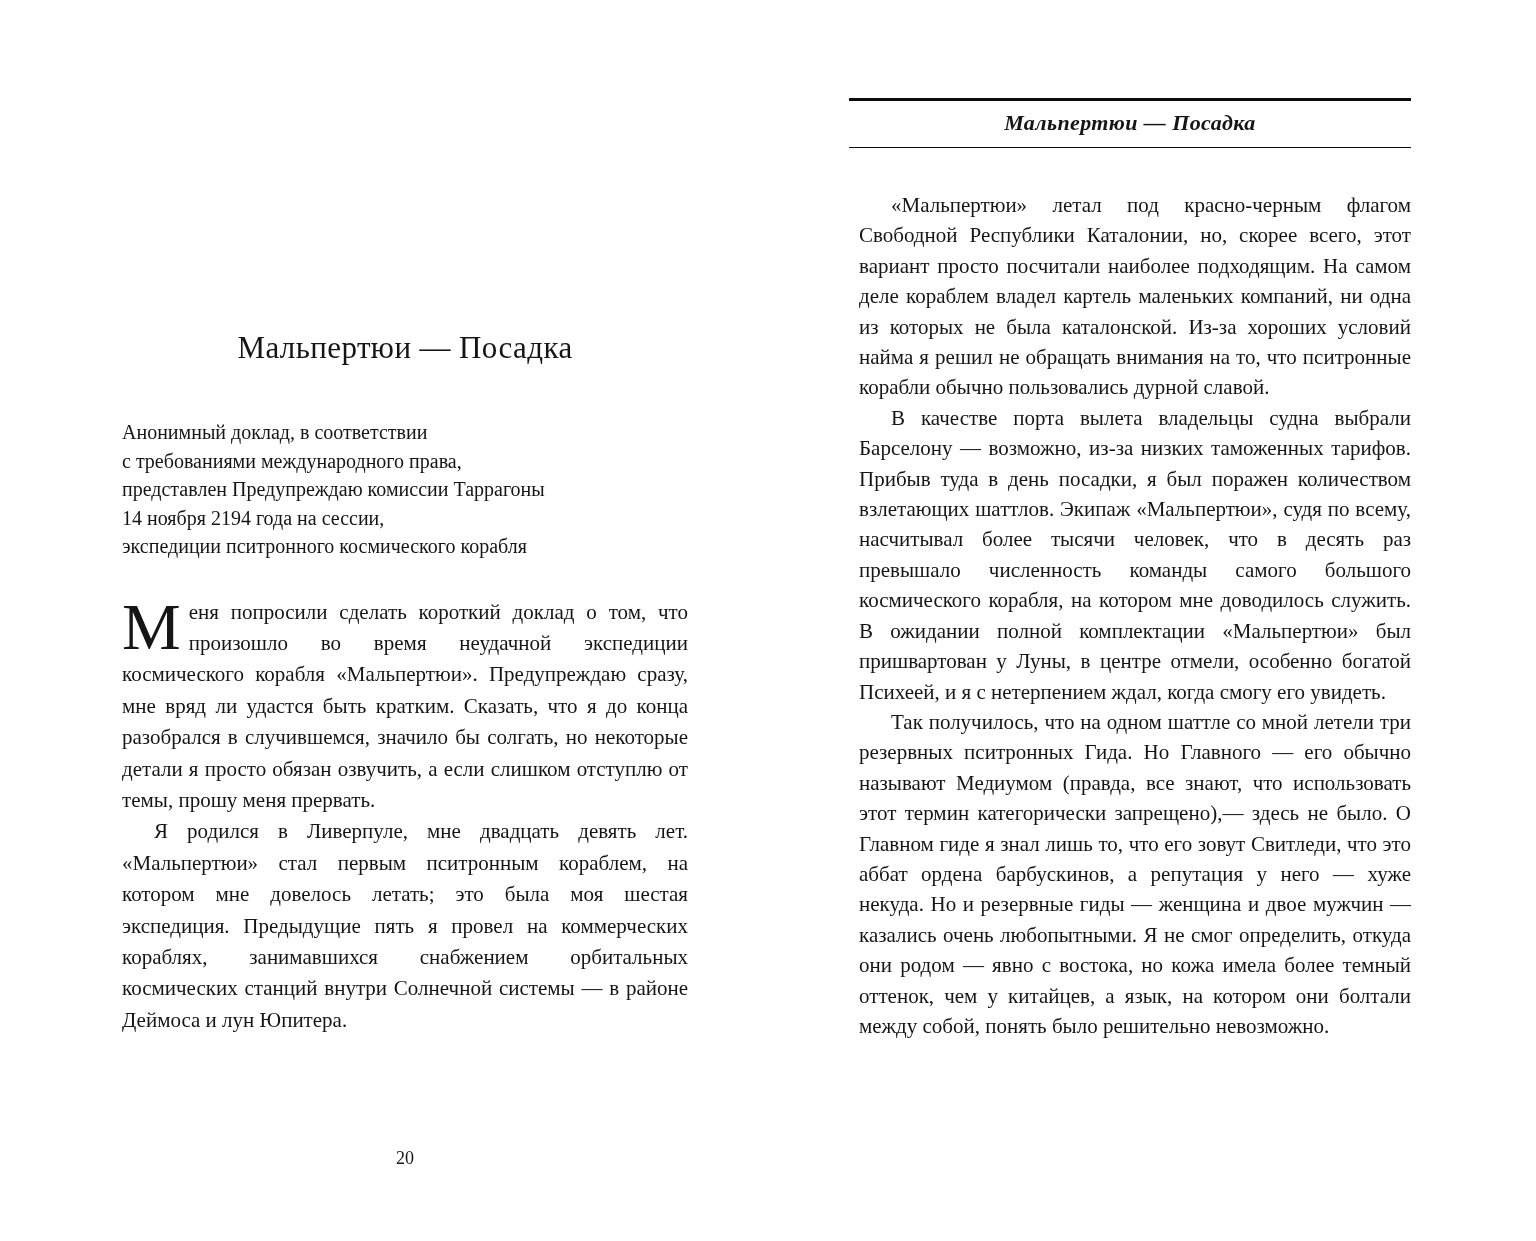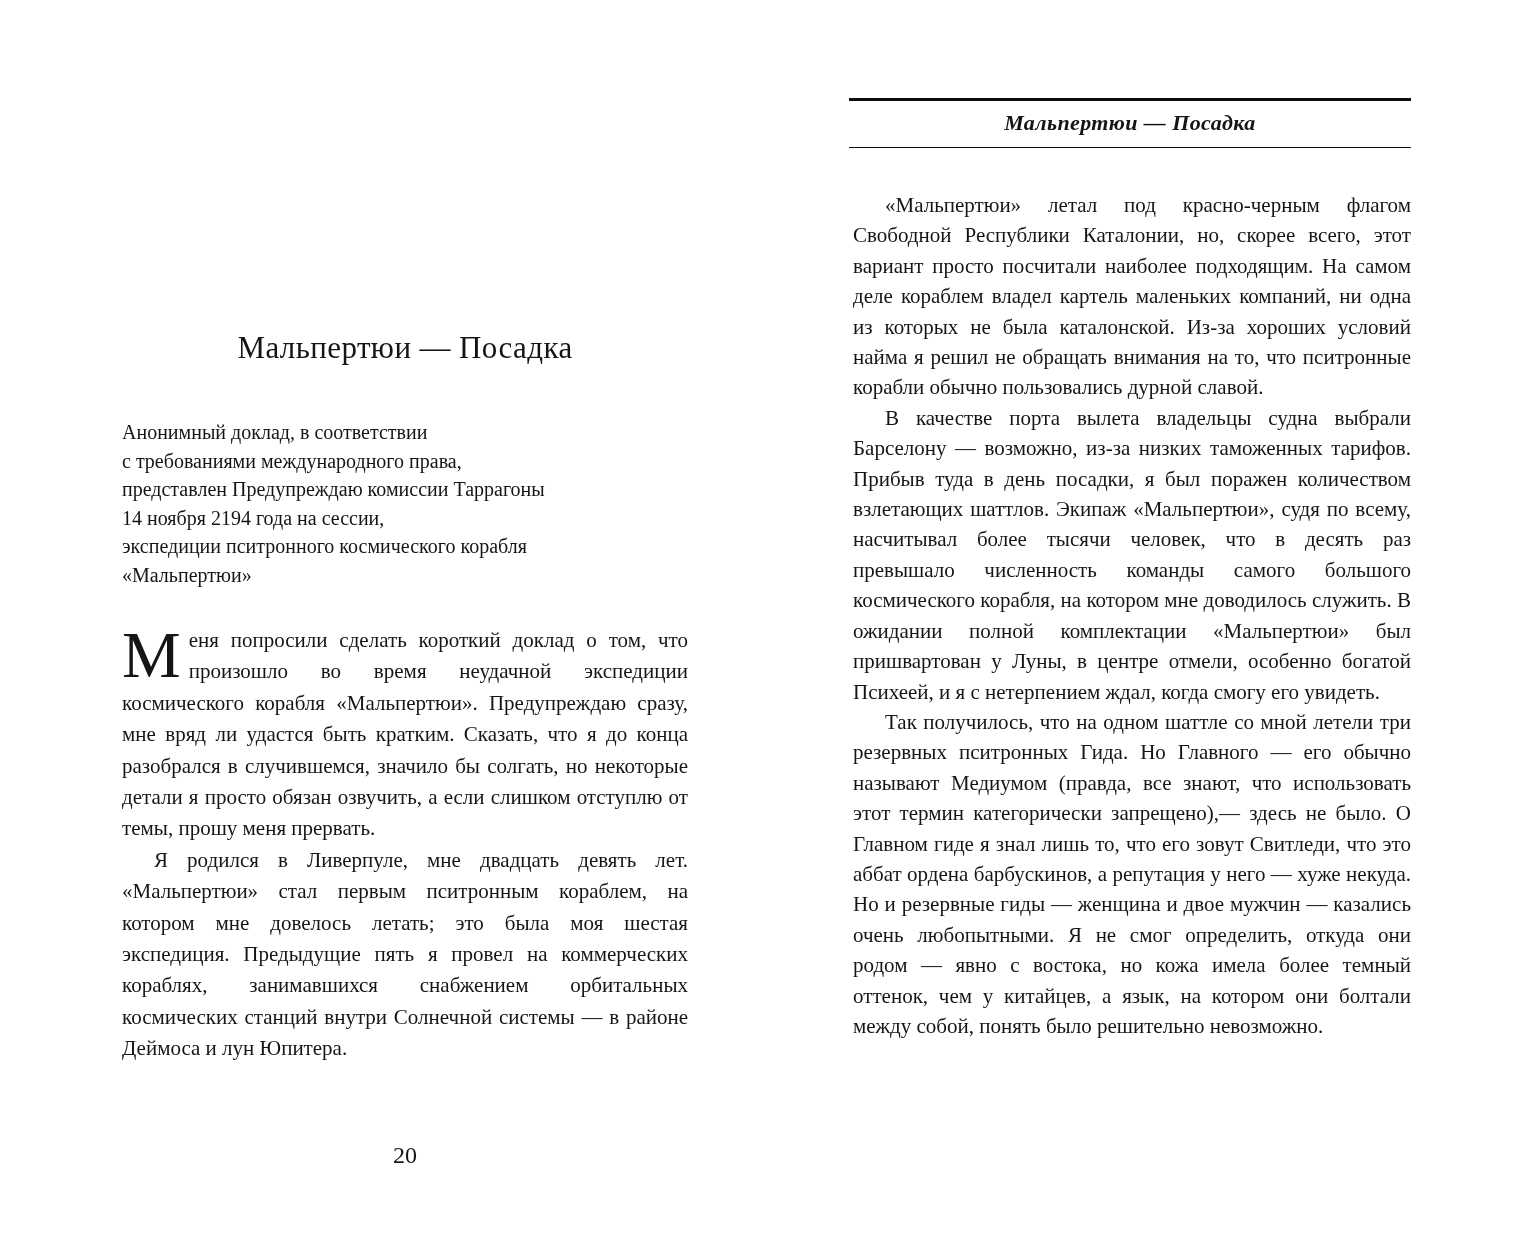--- a/index.html
+++ b/index.html
@@ -53,44 +53,43 @@
   .rule-thick { border-top:3px solid #0d0d0d; }
   .rule-thin  { border-top:1.5px solid #0d0d0d; }
   .rh-text {
     font-style:italic;
     font-weight:600;
     font-size:22px;
     text-align:center;
     padding:9px 0 11px 0;
     letter-spacing:0.4px;
   }
-  .right-content { position:absolute; top:190px; left:4px; right:0; }
+  .right-content { position:absolute; top:190px; left:10px; right:0; }
 
   .folio {
     position:absolute;
     bottom:72px; left:0; right:0;
     text-align:center;
-    font-size:24px;
+    font-size:18px;
   }
 </style>
 </head>
 <body>
 
 <div class="spread">
 
   <section class="page page-left">
     <h1 class="chapter-title">Мальпертюи — Посадка</h1>
 
     <div class="epigraph">
       <div class="ep-line">Анонимный доклад, в соответствии</div>
       <div class="ep-line">с требованиями международного права,</div>
       <div class="ep-line">представлен Предупреждаю комиссии Таррагоны</div>
       <div class="ep-line">14 ноября 2194 года на сессии,</div>
       <div class="ep-line">экспедиции пситронного космического корабля</div>
-      <div class="ep-line">«Мальпертюи»</div>
     </div>
 
     <p class="body-text first-para">
       <span class="dropcap">М</span><span>еня попросили сделать короткий доклад о том, что произошло во время неудачной экспедиции космического корабля «Мальпертюи». Предупреждаю сразу, мне вряд ли удастся быть кратким. Сказать, что я до конца разобрался в случившемся, значило бы солгать, но некоторые детали я просто обязан озвучить, а если слишком отступлю от темы, прошу меня прервать.</span>
     </p>
 
     <p class="body-text indent-para">Я родился в Ливерпуле, мне двадцать девять лет. «Мальпертюи» стал первым пситронным кораблем, на котором мне довелось летать; это была моя шестая экспедиция. Предыдущие пять я провел на коммерческих кораблях, занимавшихся снабжением орбитальных космических станций внутри Солнечной системы — в районе Деймоса и лун Юпитера.</p>
 
     <div class="folio">20</div>
   </section>

